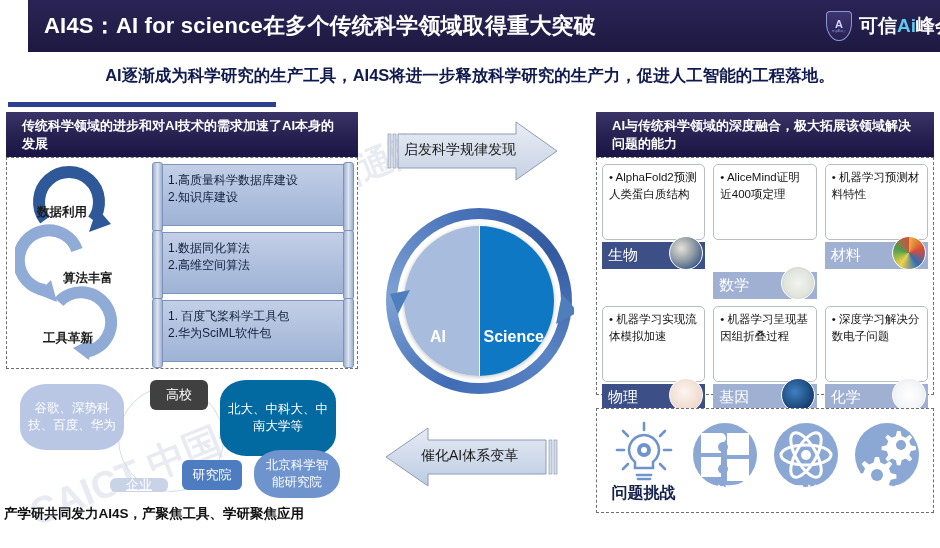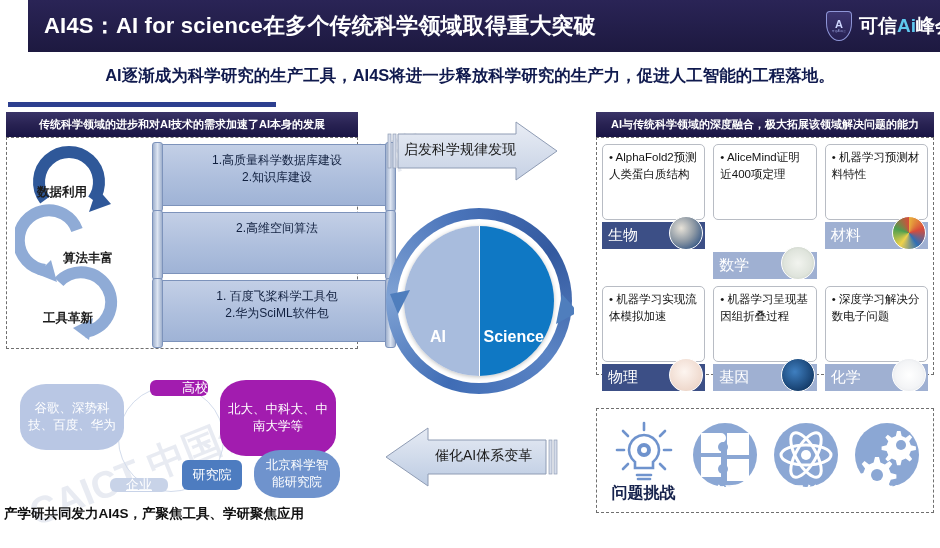--- a/index.html
+++ b/index.html
@@ -51,22 +51,22 @@
   
   .wm {
     position:absolute; color:rgba(120,135,175,0.17);
     font-size:34px; font-weight:bold; transform:rotate(-22deg);
     white-space:nowrap; pointer-events:none; user-select:none;
   }
 
   
   .panel-hd {
     background:linear-gradient(180deg,#3a3468 0%,#282252 50%,#191545 100%);
-    color:#fff; font-size:11px; font-weight:bold; text-align:center;
-    line-height:1.35; padding:5px 10px;
+    color:#fff; font-size:13px; font-weight:bold; text-align:left;
+    line-height:1.35; padding:5px 16px;
   }
   .dotted {
     border:1.5px dashed #6f6f6f; background:#fff;
   }
 
   #left-panel { position:absolute; left:6px; top:112px; width:352px; height:258px; }
   #left-body { height:212px; position:relative; }
 
   #right-panel { position:absolute; left:596px; top:112px; width:338px; height:285px; }
   #right-body { height:238px; position:relative; padding:6px 5px; }
@@ -77,26 +77,26 @@
 
   
   #cycle { position:absolute; left:8px; top:4px; width:132px; height:205px; }
   .cyc-label {
     position:absolute; font-size:12.5px; font-weight:bold; color:#1b1b1b;
     white-space:nowrap;
   }
 
   
   .scroll-box {
-    position:absolute; left:148px; width:238px; height:62px;
+    position:absolute; left:148px; width:196px; height:62px;
     background:linear-gradient(180deg,#c3cfe6 0%,#aebfdd 55%,#9fb3d6 100%);
     border:1px solid #7d93bb;
     border-radius:3px;
     padding:7px 6px 5px 12px;
-    font-size:12px; color:#11203f; line-height:1.45;text-align:center;
+    font-size:12px; color:#11203f; line-height:1.45;
   }
   .scroll-box::before, .scroll-box::after {
     content:""; position:absolute; top:-3px; width:9px; height:68px;
     background:linear-gradient(90deg,#9fb0cd,#dde5f2,#9fb0cd);
     border:1px solid #7d93bb; border-radius:3px;
   }
   .scroll-box::before { left:-4px; }
   .scroll-box::after  { right:-4px; }
   .scroll-box span { position:relative; z-index:2; display:block; }
 
@@ -237,20 +237,21 @@
       <div class="cyc-label" style="left:22px;top:42px;">数据利用</div>
       <div class="cyc-label" style="left:8px;top:108px;margin-left:40px;">算法丰富</div>
       <div class="cyc-label" style="left:28px;top:168px;">工具革新</div>
     </div>
 
     <div class="scroll-box" style="top:6px;">
       <span>1.高质量科学数据库建设</span>
       <span>2.知识库建设</span>
     </div>
     <div class="scroll-box" style="top:74px;">
+      <span>1.数据同化算法</span>
       <span>2.高维空间算法</span>
     </div>
     <div class="scroll-box" style="top:142px;">
       <span>1. 百度飞桨科学工具包</span>
       <span>2.华为SciML软件包</span>
     </div>
   </div>
 </div>
 
 <div id="center">
@@ -289,45 +290,45 @@
       <defs>
         <linearGradient id="ag2" x1="0" y1="0" x2="0" y2="1">
           <stop offset="0%" stop-color="#e6ebf4"></stop>
             <stop offset="100%" stop-color="#bccbe2"></stop>
         </linearGradient>
       </defs>
       <polygon points="166,14 48,14 48,2 6,31 48,60 48,48 166,48" fill="url(#ag2)" stroke="#8f9cb4" stroke-width="1"></polygon>
       <rect x="169" y="14" width="3" height="34" fill="#d5dcea" stroke="#8f9cb4" stroke-width=".7"></rect>
       <rect x="174" y="14" width="3" height="34" fill="#d5dcea" stroke="#8f9cb4" stroke-width=".7"></rect>
     </svg>
-    <div class="arrow-txt" style="left:55px;top:21px;">催化AI体系变革</div>
+    <div class="arrow-txt" style="left:41px;top:21px;">催化AI体系变革</div>
   </div>
 </div>
 
 <div id="org">
   <div id="org-circle"></div>
 
-  <div class="org-node" style="left:144px;top:6px;width:58px;height:16px;background:#a21caf;justify-content:flex-end;">
+  <div class="org-node" style="left:144px;top:6px;width:58px;height:30px;background:#404040;">
     <span>高校</span>
   </div>
   <div class="org-node" style="left:104px;top:104px;width:58px;height:14px;background:#c8d3e8;color:#fff;text-decoration:underline;">
     <span>企业</span>
   </div>
   <div class="org-node" style="left:176px;top:86px;width:60px;height:30px;background:#4d7cc0;">
     <span>研究院</span>
   </div>
 
   <div class="bubble" style="left:14px;top:10px;width:104px;height:66px;background:#b9c7e4;">
     <span>谷歌、深势科技、百度、华为</span>
     <svg class="tail" style="left:16px;top:62px;" width="26" height="22">
       <polygon points="0,0 22,0 6,20" fill="#b9c7e4"></polygon>
     </svg>
   </div>
 
-  <div class="bubble" style="left:214px;top:6px;width:116px;height:76px;background:#a21caf;">
+  <div class="bubble" style="left:214px;top:6px;width:116px;height:76px;background:#0369a1;">
     <span>北大、中科大、中南大学等</span>
     <svg class="tail" style="left:-18px;top:2px;" width="24" height="26">
       <polygon points="24,0 24,22 0,6" fill="#2e68b3"></polygon>
     </svg>
   </div>
 
   <div class="bubble" style="left:248px;top:76px;width:86px;height:48px;background:#6f93cd;justify-content:center;">
     <span>北京科学智能研究院</span>
     <svg class="tail" style="left:-14px;top:2px;" width="20" height="24">
       <polygon points="20,0 20,20 0,4" fill="#6f93cd"></polygon>

